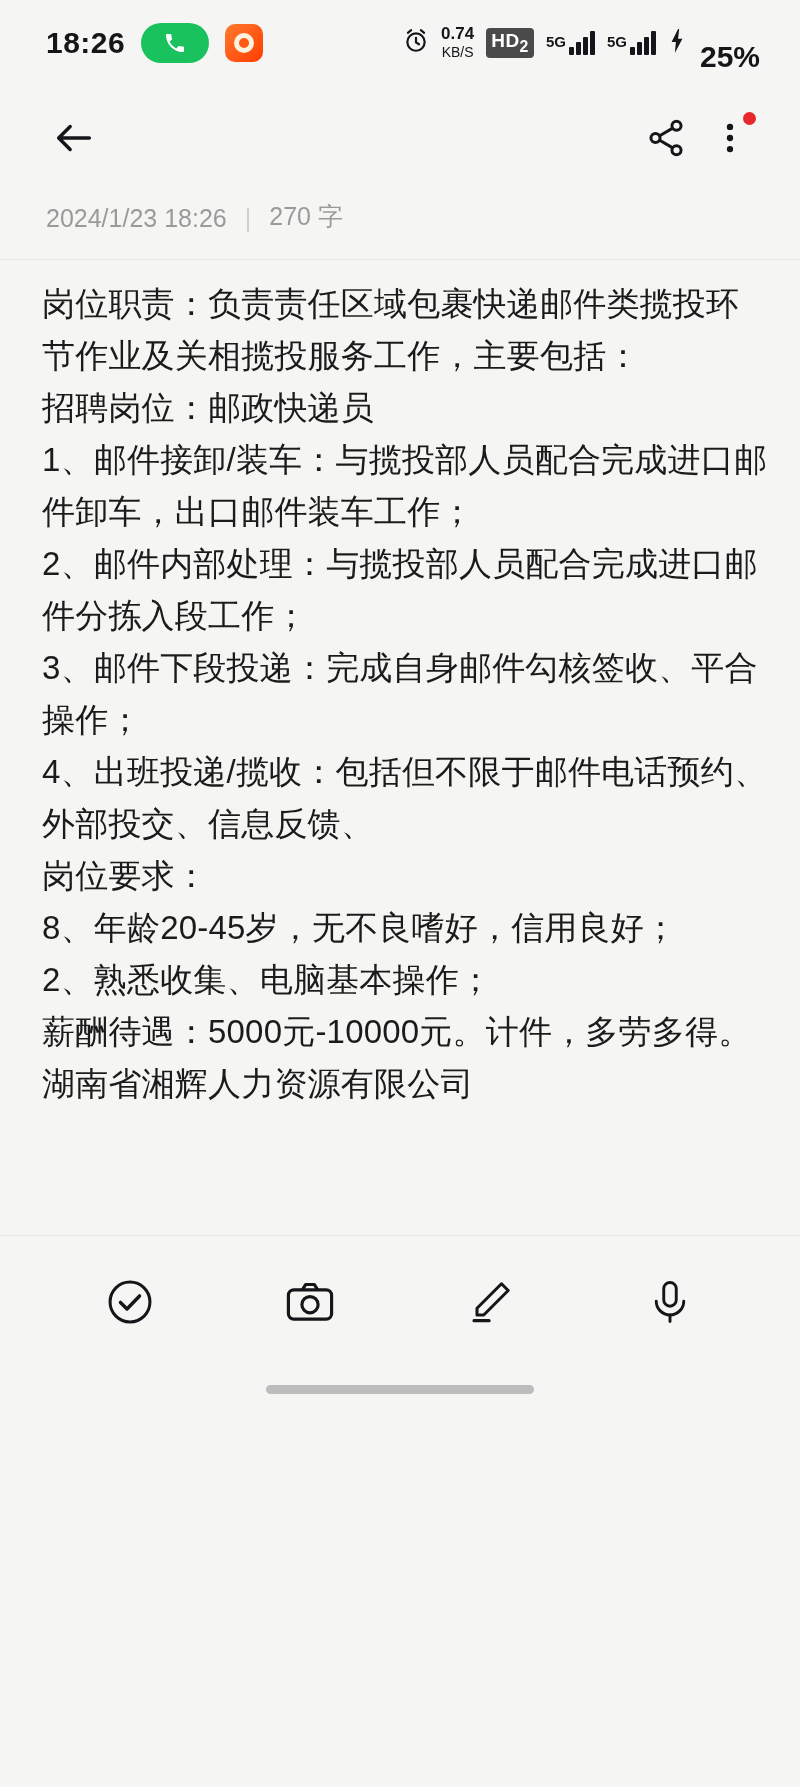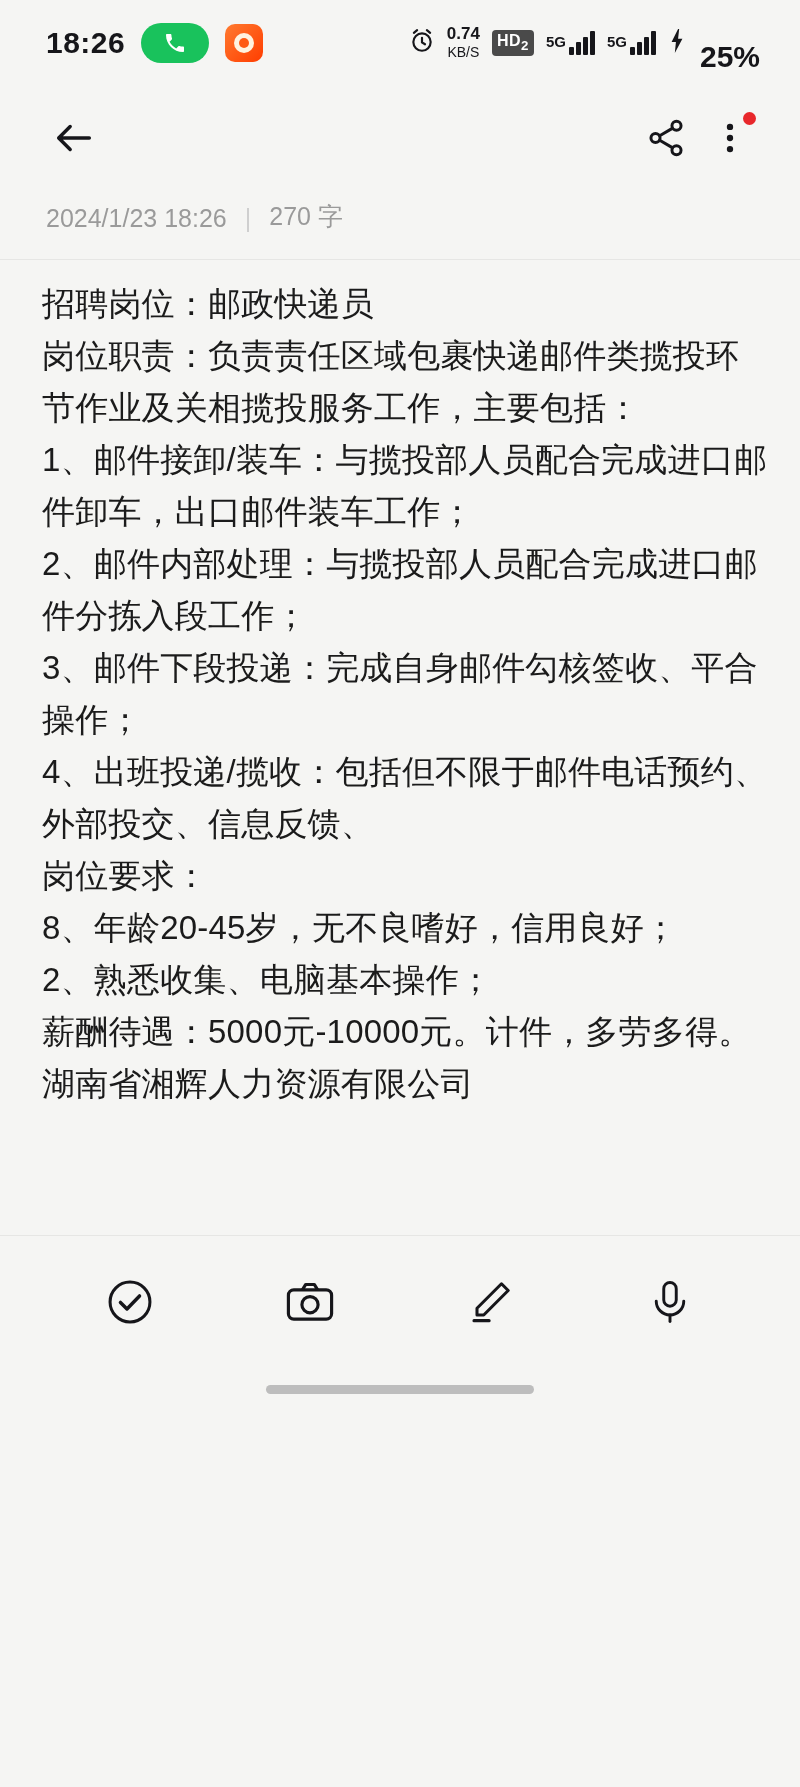--- a/index.html
+++ b/index.html
@@ -80,21 +80,21 @@
   }
   .net-rate {
     font-size: 17px;
     line-height: 1.05;
     color: #16161a;
     font-weight: bold;
     text-align: center;
   }
   .net-rate .unit { font-size: 14px; font-weight: normal; }
   .hd-badge {
-    font-size: 16px;
+    font-size: 19px;
     font-weight: bold;
     color: #fff;
     background: #4a4a4a;
     border-radius: 4px;
     padding: 2px 5px;
     letter-spacing: 0.5px;
   }
   .sig-group { display: flex; align-items: flex-end; gap: 3px; }
   .sig-label {
     font-size: 15px;
@@ -286,22 +286,22 @@
   </div>
 
   <div class="meta-row">
     <span class="meta-text">2024/1/23 18:26</span>
     <span class="meta-sep">|</span>
     <span class="meta-text">270 字</span>
   </div>
   <div class="divider"></div>
 
   <div class="note-body">
+    <p>岗位职责：负责责任区域包裹快递邮件类揽投环节作业及关相揽投服务工作，主要包括：</p>
     <p>招聘岗位：邮政快递员</p>
-    <p>岗位职责：负责责任区域包裹快递邮件类揽投环节作业及关相揽投服务工作，主要包括：</p>
     <p>1、邮件接卸/装车：与揽投部人员配合完成进口邮件卸车，出口邮件装车工作；</p>
     <p>2、邮件内部处理：与揽投部人员配合完成进口邮件分拣入段工作；</p>
     <p>3、邮件下段投递：完成自身邮件勾核签收、平合操作；</p>
     <p>4、出班投递/揽收：包括但不限于邮件电话预约、外部投交、信息反馈、</p>
     <p>岗位要求：</p>
     <p>8、年龄20-45岁，无不良嗜好，信用良好；</p>
     <p>2、熟悉收集、电脑基本操作；</p>
     <p>薪酬待遇：5000元-10000元。计件，多劳多得。　　　　湖南省湘辉人力资源有限公司</p>
   </div>
 

